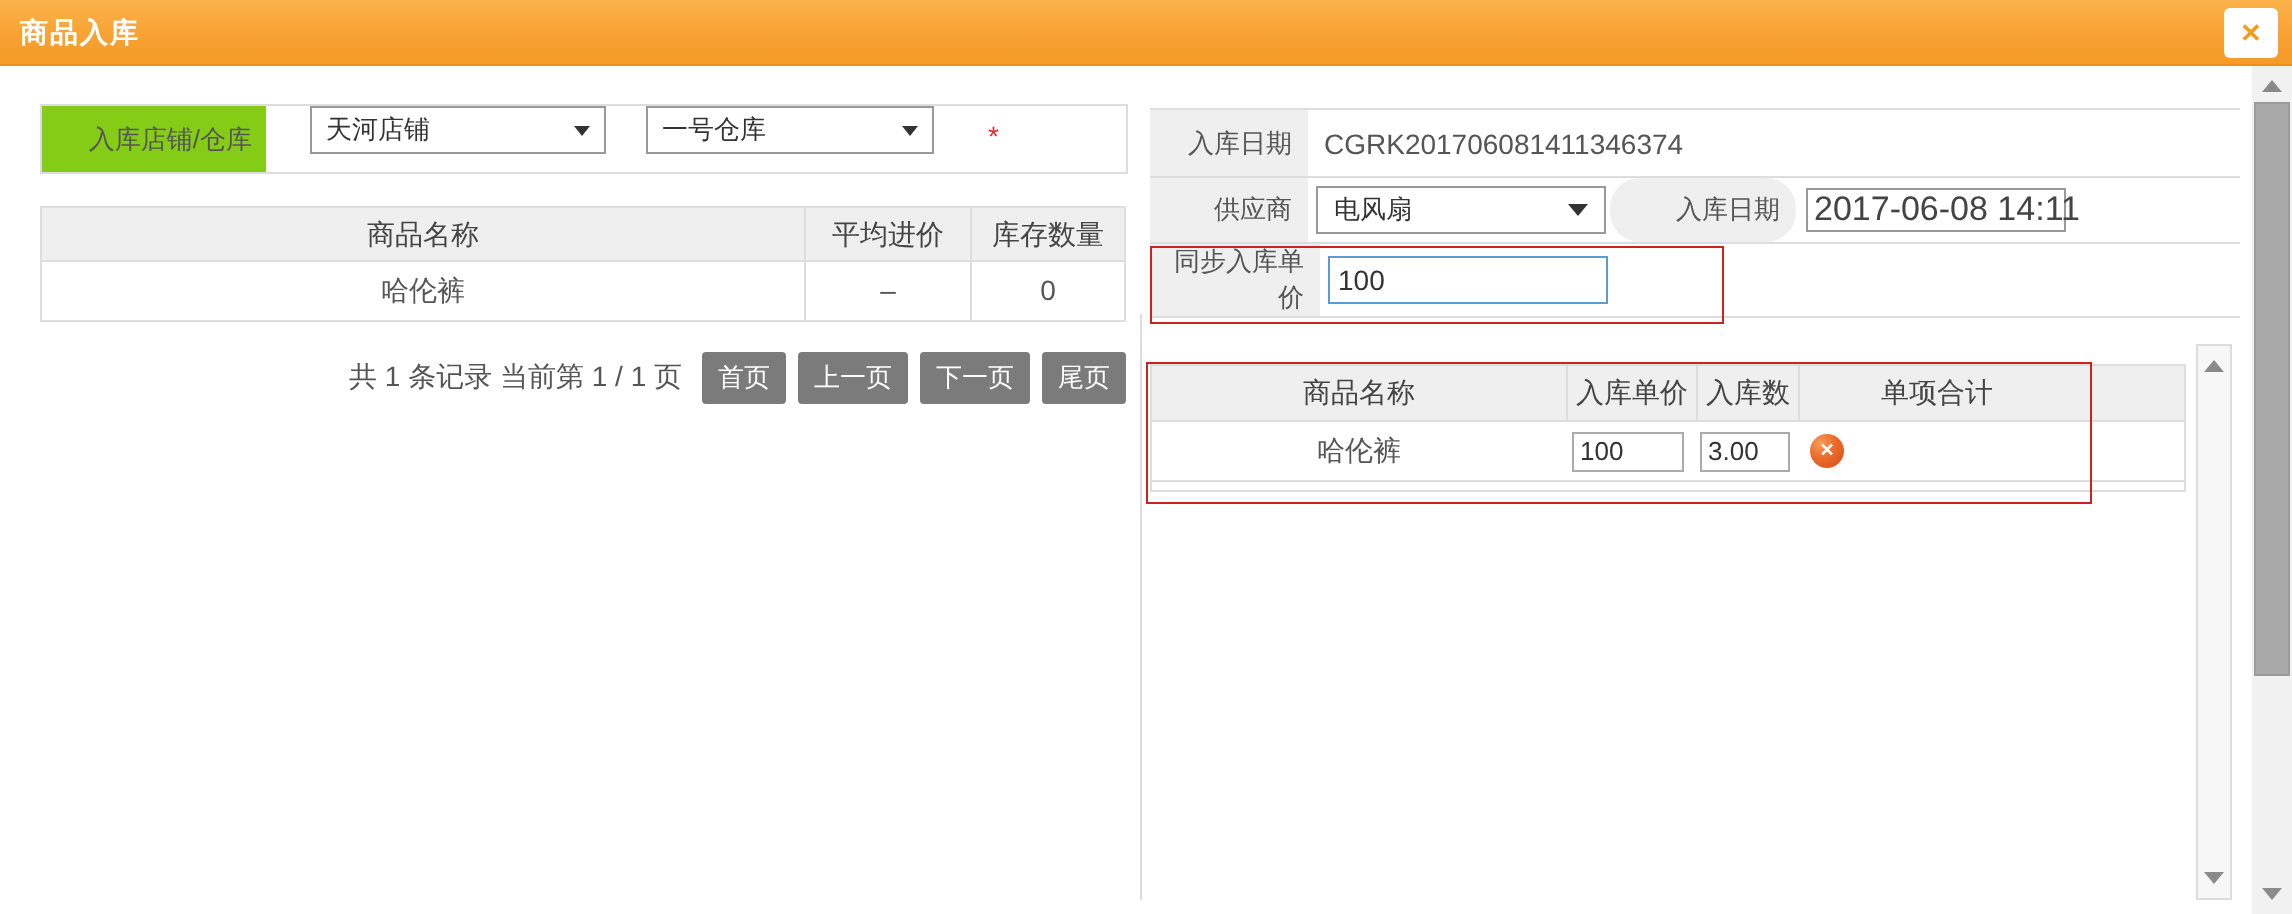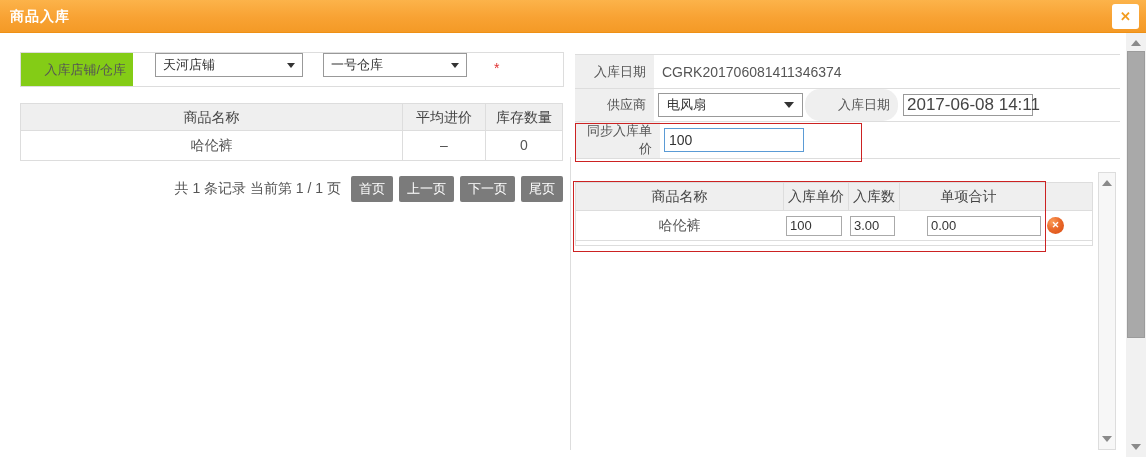--- a/index.html
+++ b/index.html
@@ -207,21 +207,20 @@
     </div>
     <div class="row">
       <div class="rc1">哈伦裤</div>
       <div class="rc2">
         <input class="mini-input in-price" type="text" value="100" style="">
       </div>
       <div class="rc3">
         <input class="mini-input in-qty" type="text" value="3.00" style="">
       </div>
       <div class="rc4">
-        <input class="mini-input in-sub" type="text" value="0.00" style="">
         <button class="del-btn">
           <span>✕</span>
         </button>
       </div>
     </div>
     <div class="foot"></div>
   </div>
 
   <div class="red-rect rr-sync"></div>
   <div class="red-rect rr-items"></div>

